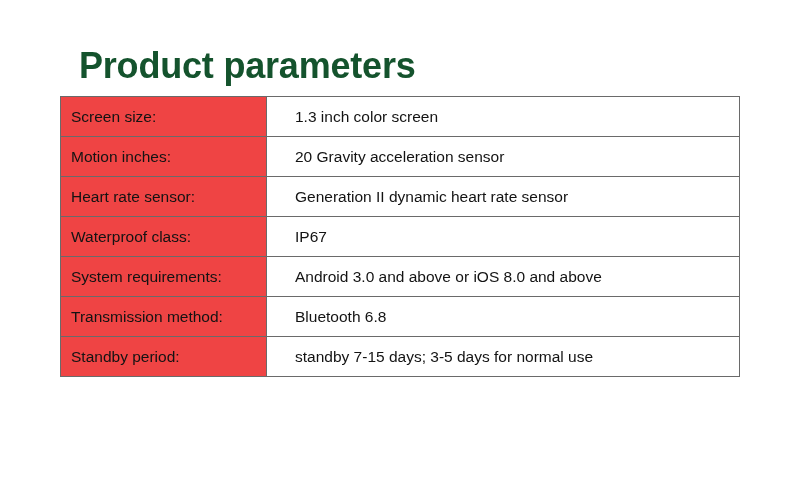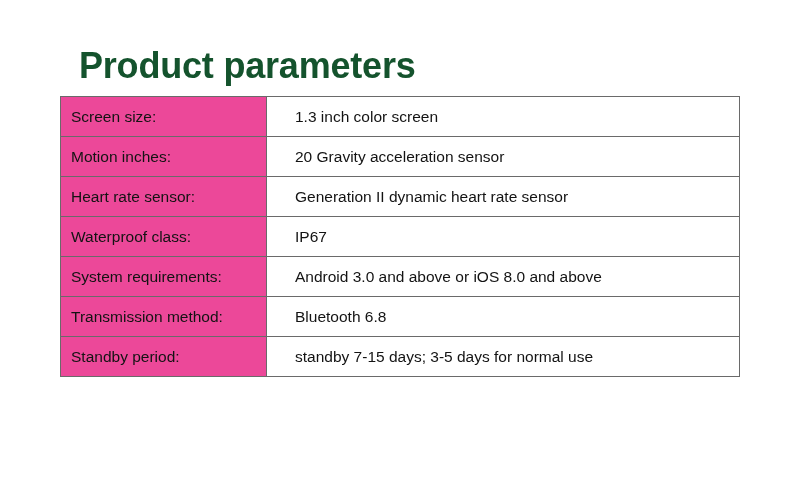--- a/index.html
+++ b/index.html
@@ -43,21 +43,21 @@
     border: 1px solid #6a6a6a;
     height: 39px;
     padding: 0;
     vertical-align: middle;
     font-size: 15.5px;
     color: #131313;
     line-height: 1.15;
   }
   .spec-label {
     width: 195px;
-    background: #ec4899;
+    background: #ef4444;
     padding-left: 10px !important;
     white-space: nowrap;
     margin-left: 48px;
   }
   .spec-value {
     background: #ffffff;
     padding-left: 28px !important;
     white-space: nowrap;
   }
 </style>

